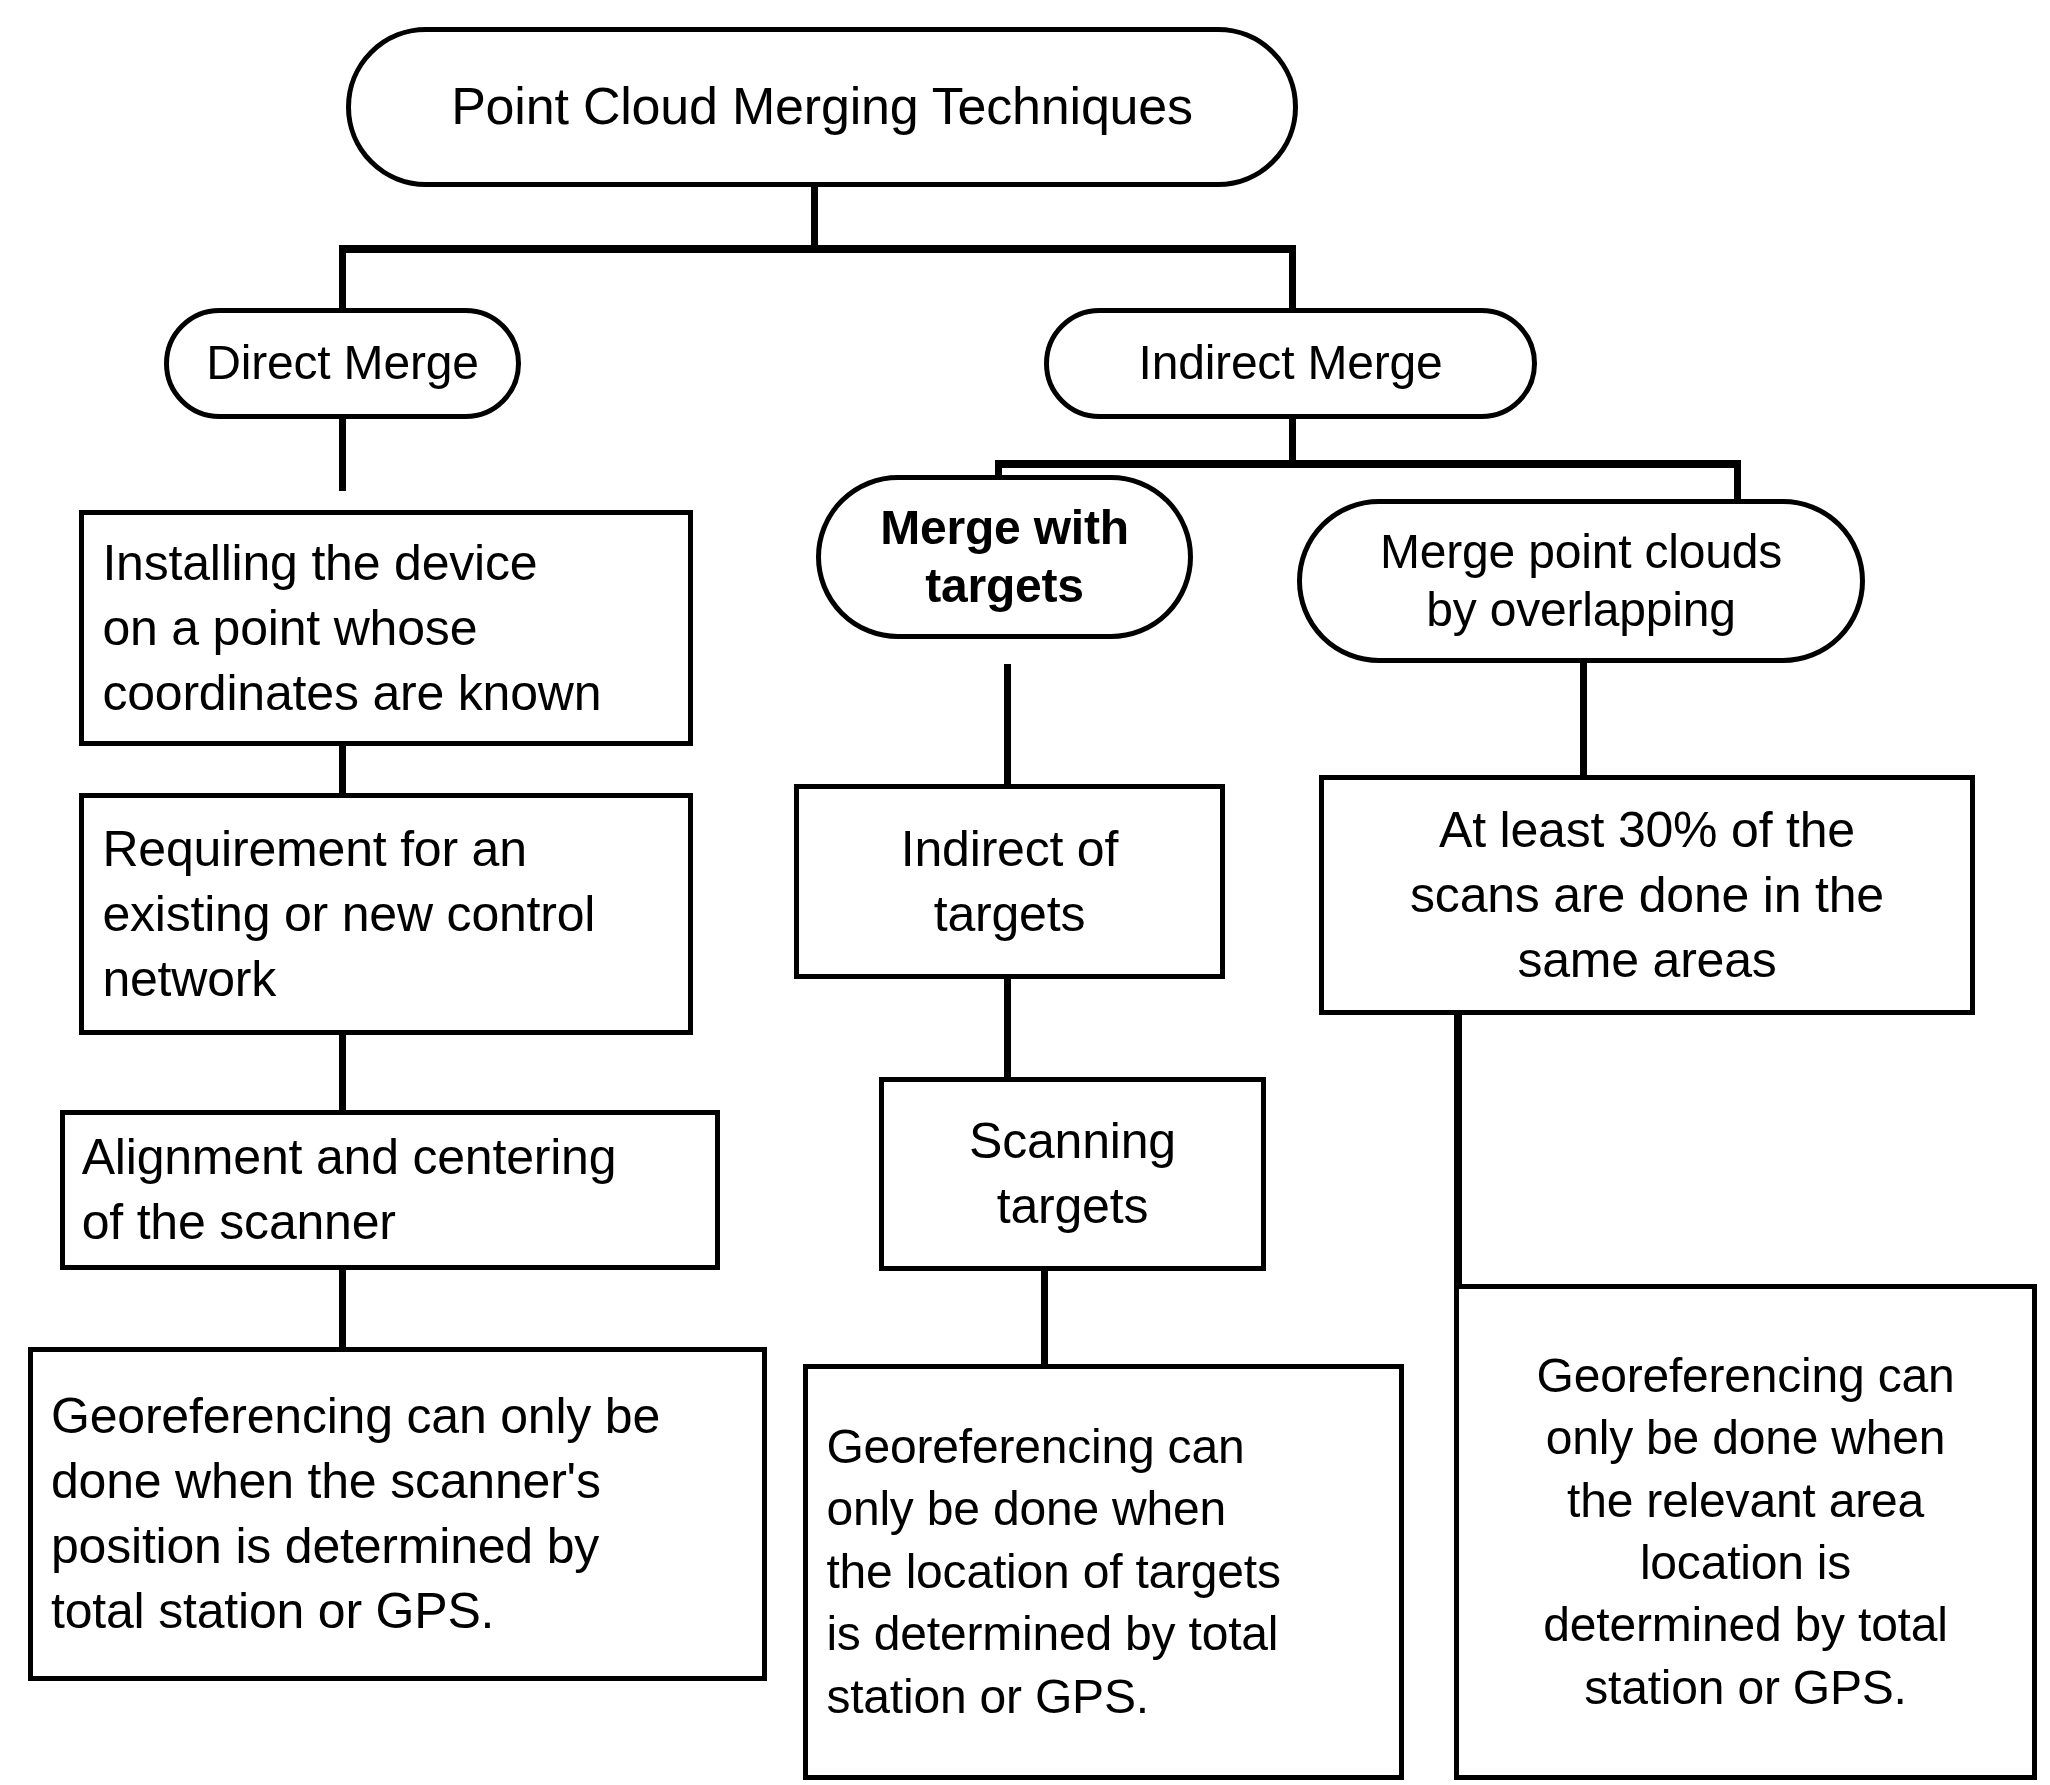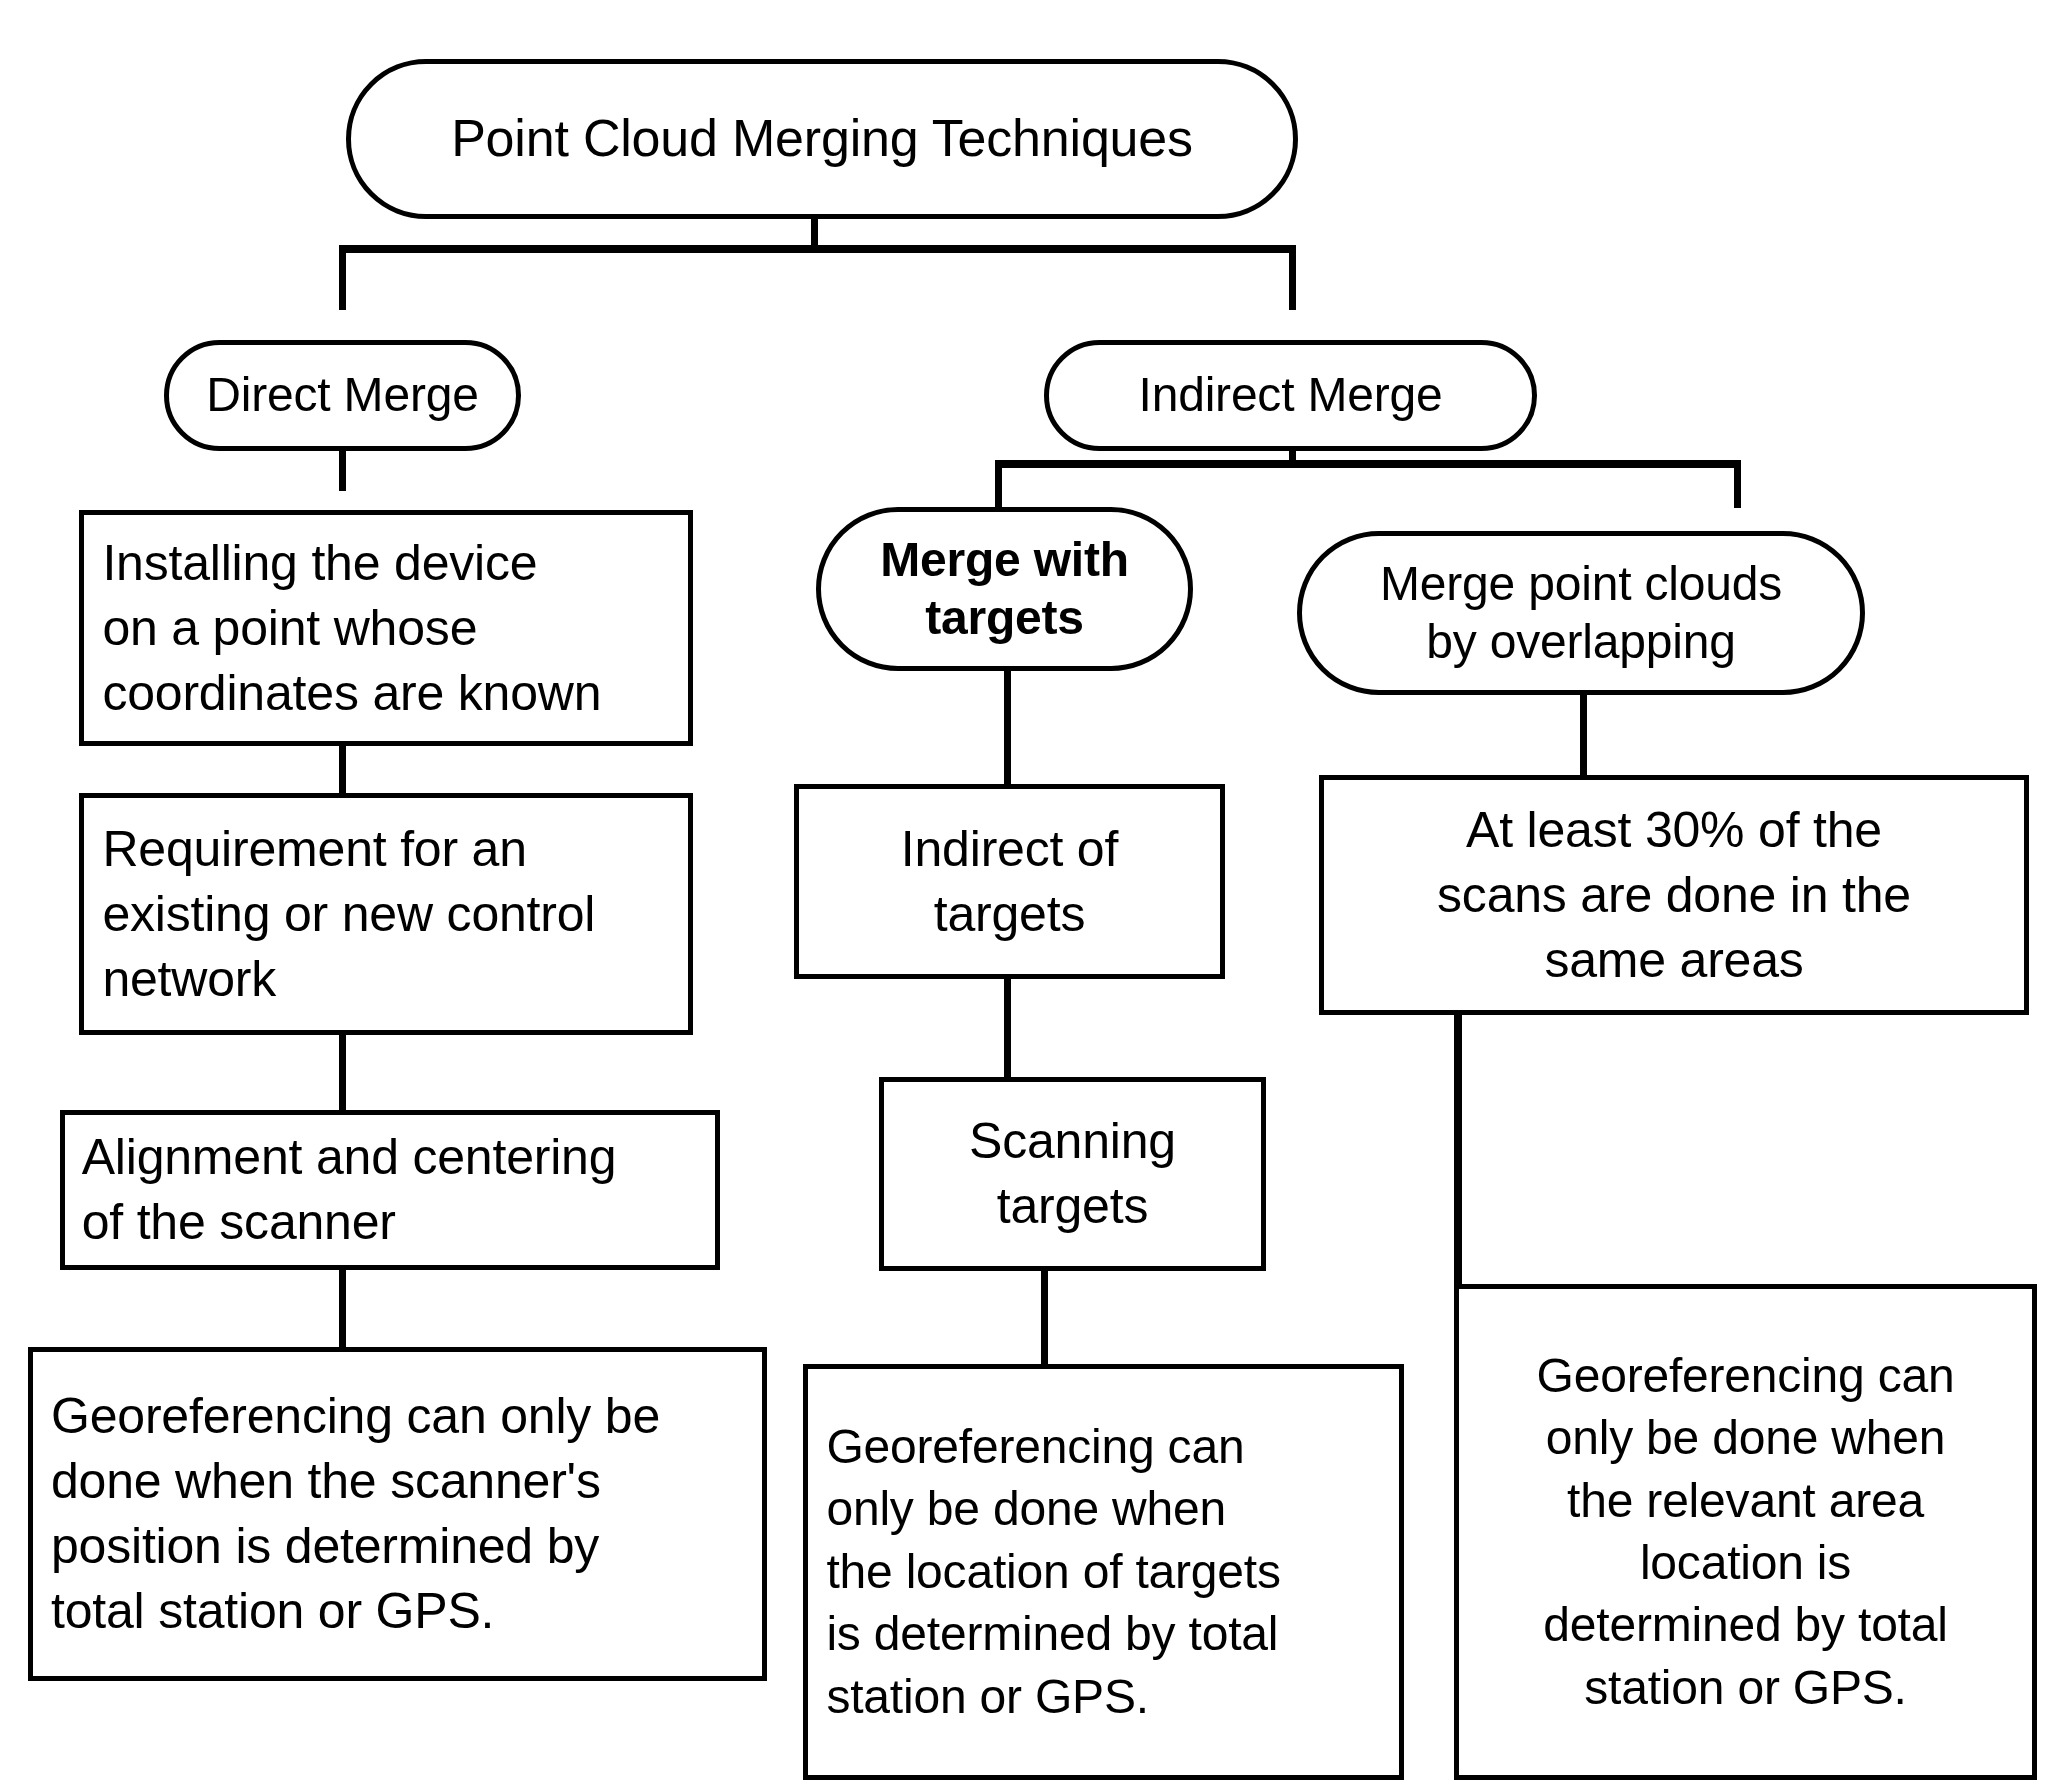--- a/index.html
+++ b/index.html
@@ -32,21 +32,20 @@
     z-index: 3;
     display: flex;
     align-items: center;
     color: #000000;
     letter-spacing: -0.2px;
   }
   .node.rounded {
     border-radius: 834px;
     justify-content: center;
     text-align: center;
-    margin-top: 32px;
   }
   .node.rect {
     border-radius: 0;
   }
   .node .txt {
     display: block;
     width: 100%;
     white-space: pre-line;
   }
   .align-center .txt { text-align: center; }
@@ -155,21 +154,21 @@
   </div>
 
   <div class="node rect t-body-s align-left" style="left:803px; top:1364px; width:601px; height:416px; padding:13.4px 11.7px 13.4px 18.4px;">
     <span class="txt">Georeferencing can
 only be done when
 the location of targets
 is determined by total
 station or GPS.</span>
   </div>
 
-  <div class="node rect t-body align-center" style="left:1319px; top:775px; width:710px; height:240px; padding:10px 15px;">
+  <div class="node rect t-body align-center" style="left:1319px; top:775px; width:656px; height:240px; padding:10px 15px;">
     <span class="txt">At least 30% of the
 scans are done in the
 same areas</span>
   </div>
 
   <div class="node rect t-body-s align-center" style="left:1454px; top:1284px; width:583px; height:496px; padding:13.4px 15px;">
     <span class="txt">Georeferencing can
 only be done when
 the relevant area
 location is

